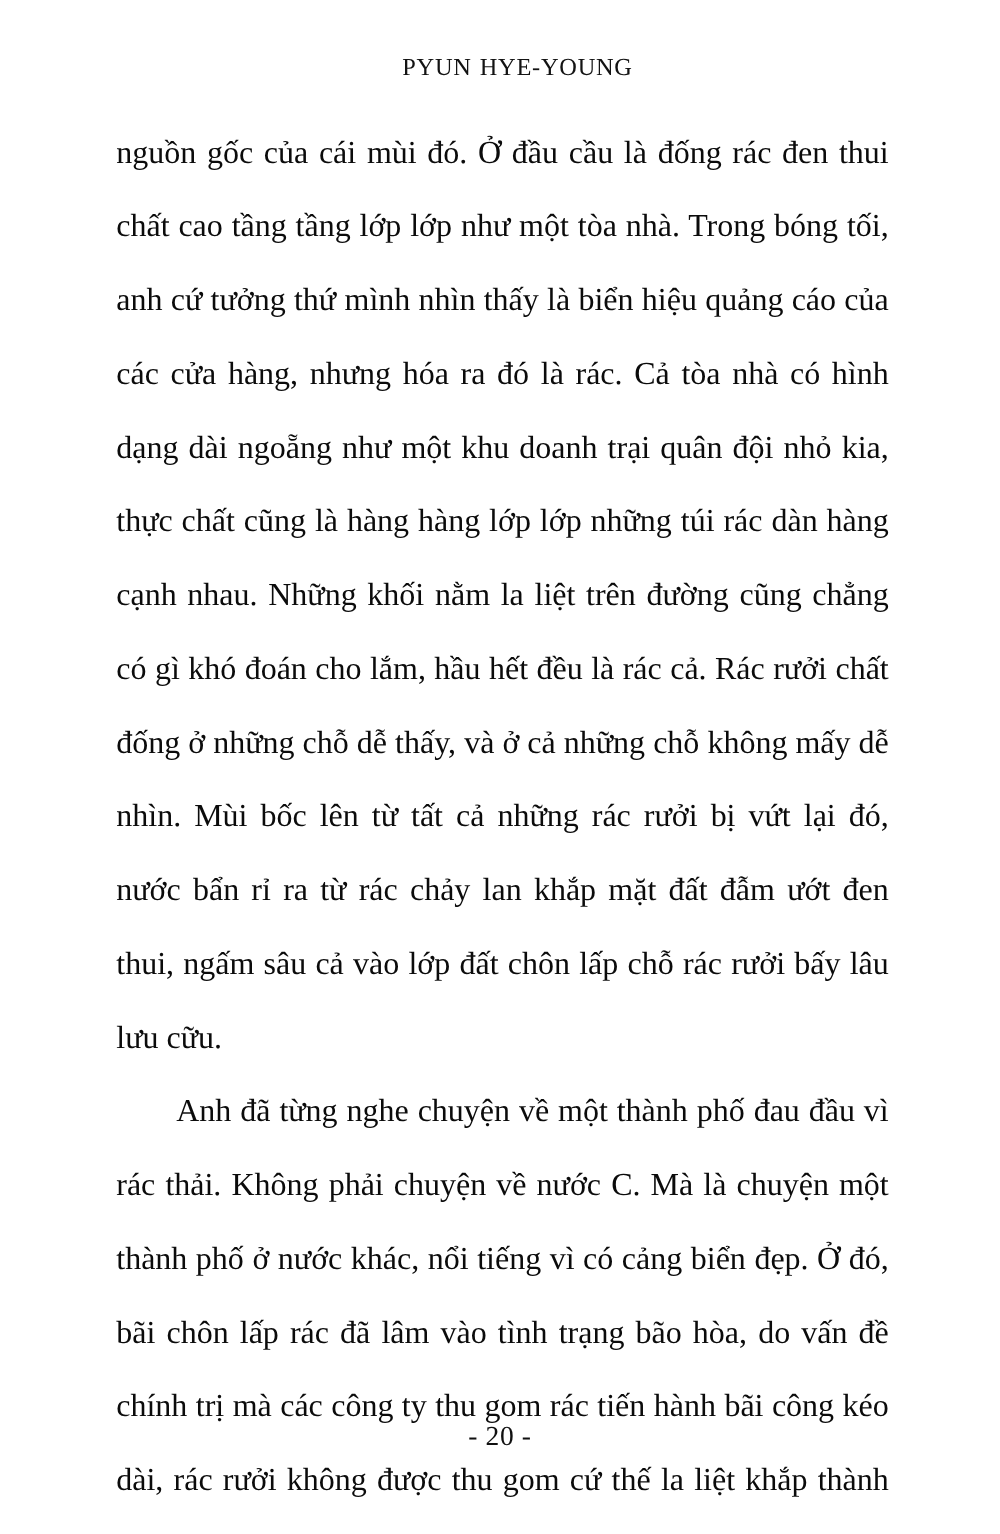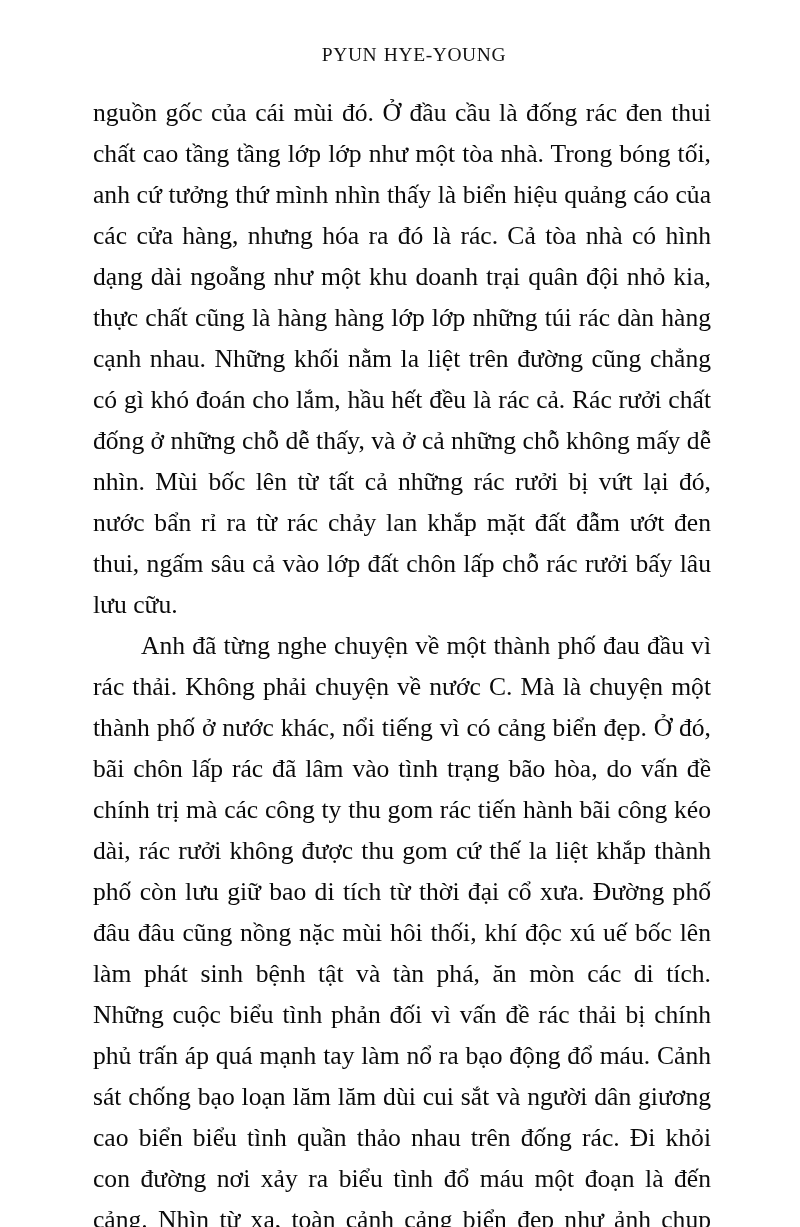--- a/index.html
+++ b/index.html
@@ -38,21 +38,21 @@
   .textblock {
     position: absolute;
     top: 92px;
     left: 93px;
     width: 618px;
   }
 
   .para {
     margin: 0;
     font-size: 25.6px;
-    line-height: 41px;
+    line-height: 59px;
     text-align: justify;
     text-justify: inter-word;
     text-indent: 48px;
     color: #0b0b0b;
     -webkit-font-smoothing: antialiased;
   }
 
   .para.no-indent {
     text-indent: 0;
   }
@@ -79,14 +79,15 @@
 
 <div class="page">
 
   <div class="running-head">PYUN HYE-YOUNG</div>
 
   <div class="textblock">
     <p class="para no-indent">nguồn gốc của cái mùi đó. Ở đầu cầu là đống rác đen thui chất cao tầng tầng lớp lớp như một tòa nhà. Trong bóng tối, anh cứ tưởng thứ mình nhìn thấy là biển hiệu quảng cáo của các cửa hàng, nhưng hóa ra đó là rác. Cả tòa nhà có hình dạng dài ngoẵng như một khu doanh trại quân đội nhỏ kia, thực chất cũng là hàng hàng lớp lớp những túi rác dàn hàng cạnh nhau. Những khối nằm la liệt trên đường cũng chẳng có gì khó đoán cho lắm, hầu hết đều là rác cả. Rác rưởi chất đống ở những chỗ dễ thấy, và ở cả những chỗ không mấy dễ nhìn. Mùi bốc lên từ tất cả những rác rưởi bị vứt lại đó, nước bẩn rỉ ra từ rác chảy lan khắp mặt đất đẫm ướt đen thui, ngấm sâu cả vào lớp đất chôn lấp chỗ rác rưởi bấy lâu lưu cữu.</p>
     <p class="para">Anh đã từng nghe chuyện về một thành phố đau đầu vì rác thải. Không phải chuyện về nước C. Mà là chuyện một thành phố ở nước khác, nổi tiếng vì có cảng biển đẹp. Ở đó, bãi chôn lấp rác đã lâm vào tình trạng bão hòa, do vấn đề chính trị mà các công ty thu gom rác tiến hành bãi công kéo dài, rác rưởi không được thu gom cứ thế la liệt khắp thành phố còn lưu giữ bao di tích từ thời đại cổ xưa. Đường phố đâu đâu cũng nồng nặc mùi hôi thối, khí độc xú uế bốc lên làm phát sinh bệnh tật và tàn phá, ăn mòn các di tích. Những cuộc biểu tình phản đối vì vấn đề rác thải bị chính phủ trấn áp quá mạnh tay làm nổ ra bạo động đổ máu. Cảnh sát chống bạo loạn lăm lăm dùi cui sắt và người dân giương cao biển biểu tình quần thảo nhau trên đống rác. Đi khỏi con đường nơi xảy ra biểu tình đổ máu một đoạn là đến cảng. Nhìn từ xa, toàn cảnh cảng biển đẹp như ảnh chụp trên bưu thiếp. Ở cảng, những con thuyền buồm trắng khe khẽ lắc lư trong gió.</p>
   </div>
 
+  <div class="folio">- 20 -</div>
 
 </div>
 
 </body></html>

